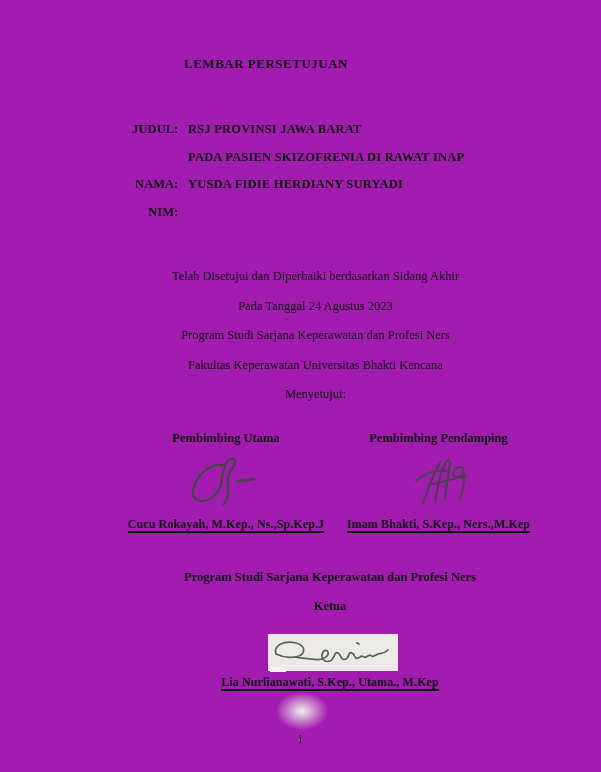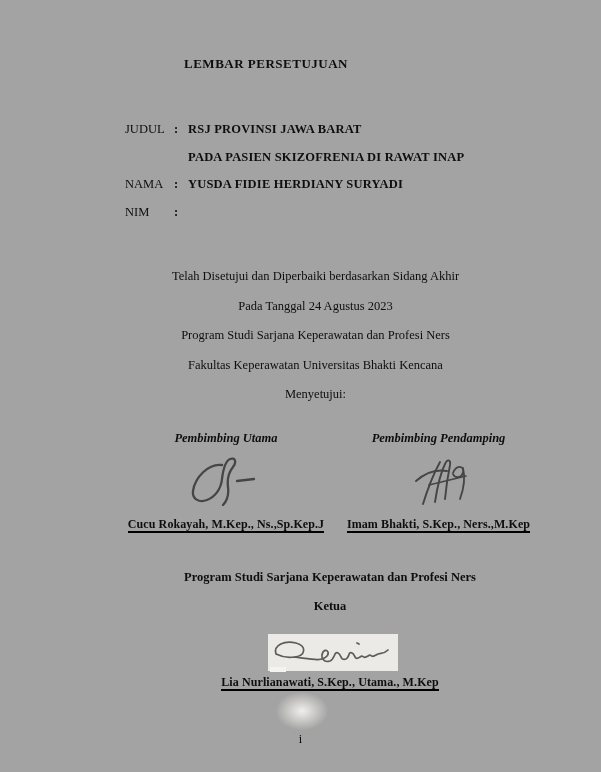--- a/index.html
+++ b/index.html
@@ -1,42 +1,42 @@
 <!DOCTYPE html>
 <html><head>
 <meta charset="utf-8">
 <style>
   html,body { margin:0; padding:0; background:#ffffff; }
   .page {
-    position:relative; width:601px; height:772px; background:#a3a3a3;
+    position:relative; width:601px; height:772px; background:#a21caf;
     font-family:"Liberation Serif","DejaVu Serif",serif; color:#0e0e0e;
     overflow:hidden;
   }
   .doc-heading {
     position:absolute; top:56px; left:0; width:532px; text-align:center;
     font-size:13px; font-weight:bold; letter-spacing:0.5px; line-height:16px;
   }
   
   .info-block { position:absolute; left:125px; top:116px; width:430px; }
   .info-row { display:grid; grid-template-columns:49px 14px auto; }
-  .info-label { font-weight:normal; font-size:12.5px; line-height:27.5px; }
+  .info-label { font-weight:bold; font-size:12.5px; line-height:27.5px;text-align:right; }
   .info-sep   { font-weight:bold; font-size:12.5px; line-height:27.5px; }
   .info-value { font-weight:bold; font-size:12.5px; line-height:27.5px; letter-spacing:0.2px; }
   .info-value div { line-height:27.5px; }
   
   .statements {
     position:absolute; left:15px; top:262px; width:601px; text-align:center;
     font-size:12.5px;
   }
   .statements div { line-height:29.5px; }
   
   .sup-col { position:absolute; top:431px; text-align:center; }
   .sup-col.left  { left:107px; width:238px; }
   .sup-col.right { left:337px; width:203px; }
-  .sup-role { font-weight:bold; font-size:12.5px; line-height:15px;font-style:italic; }
+  .sup-role { font-weight:bold; font-size:12.5px; line-height:15px; }
   .sig-box { height:68px; display:flex; align-items:center; justify-content:center; }
   .person-name {
     display:inline-block; font-weight:bold; font-size:12px; letter-spacing:0.1px;
     border-bottom:2px solid #000; padding-bottom:0; line-height:14px; white-space:nowrap;
   }
   
   .dept-line  { position:absolute; left:30px; top:570px; width:600px; text-align:center;
                 font-weight:bold; font-size:12.5px; line-height:15px; }
   .chair-role { position:absolute; left:30px; top:599px; width:600px; text-align:center;
                 font-weight:bold; font-size:12.5px; line-height:15px; }

